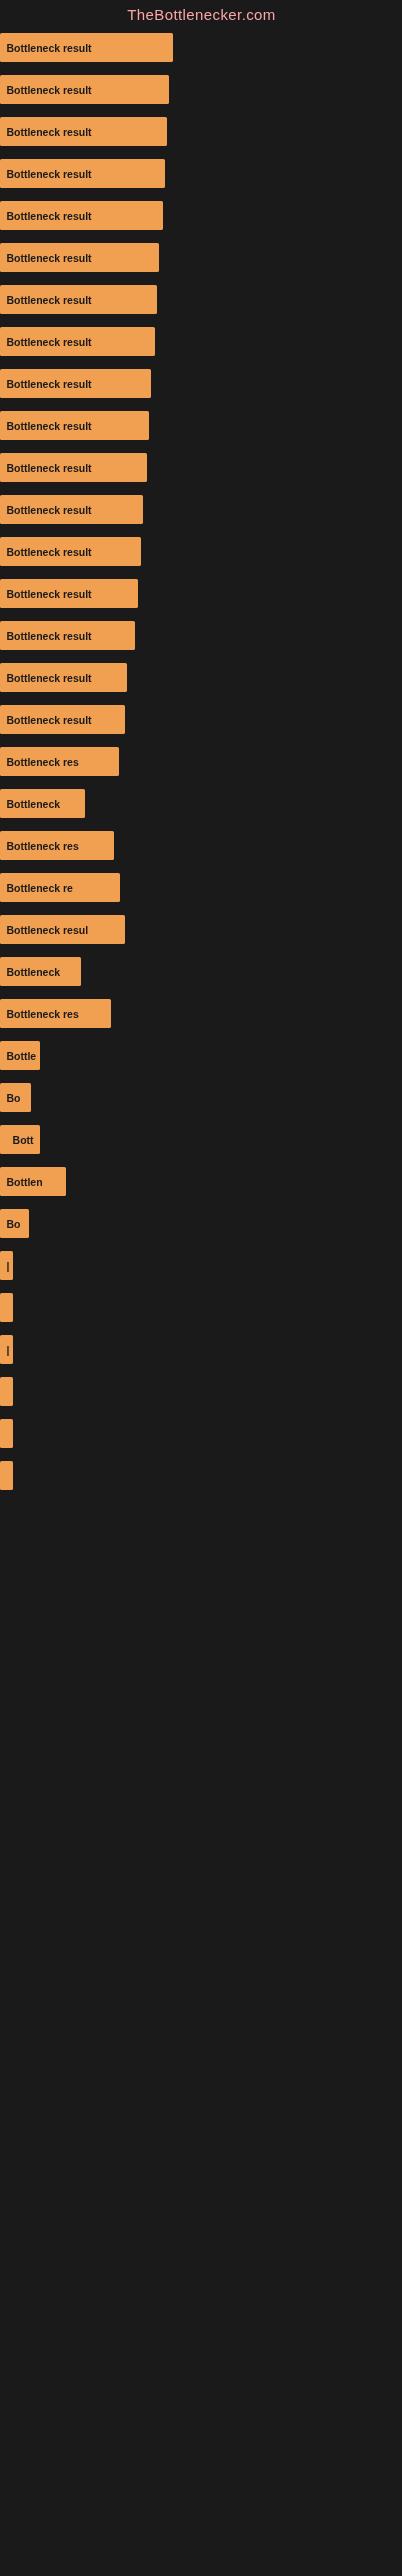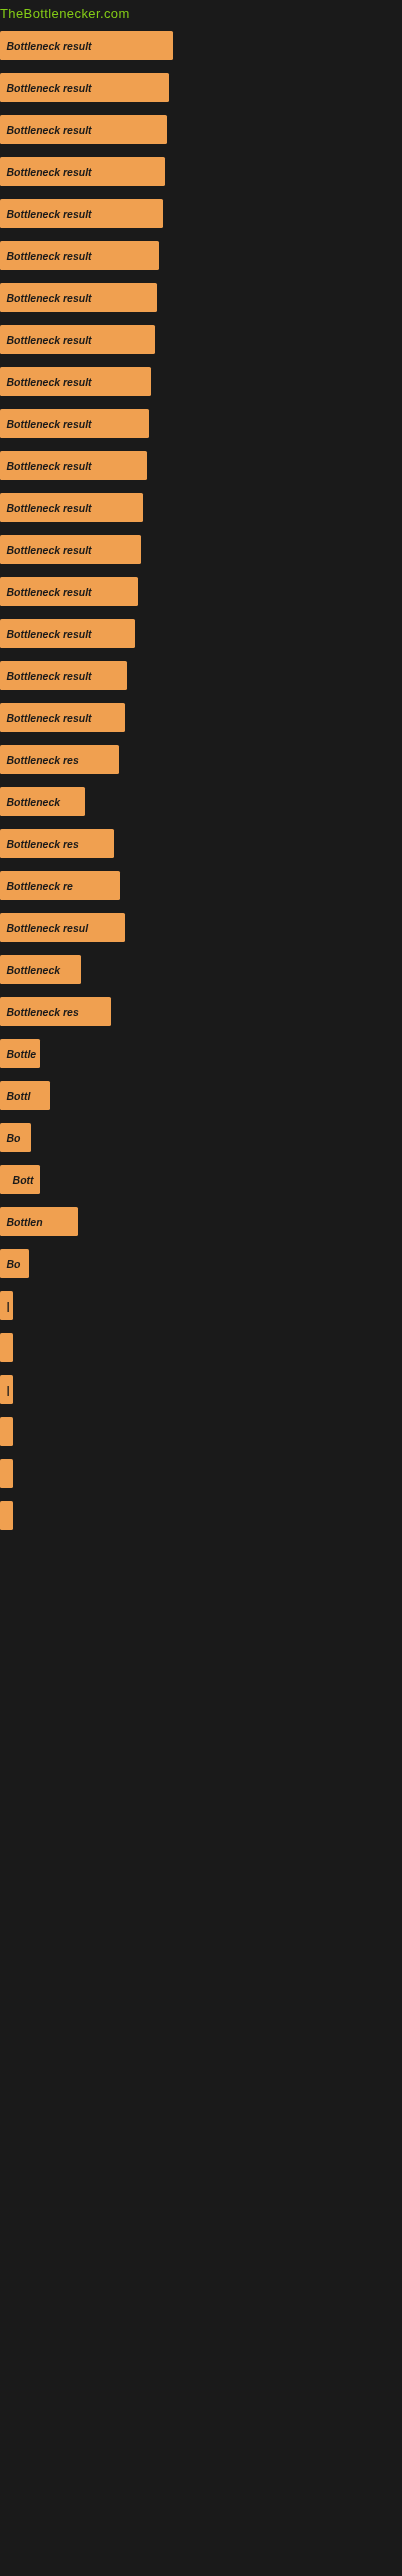--- a/index.html
+++ b/index.html
@@ -8,23 +8,23 @@
       box-sizing: border-box;
     }
     body {
       width: 403px;
       min-height: 2576px;
       background-color: #1a1a1a;
       font-family: Arial, sans-serif;
       position: relative;
     }
     .site-title {
-      text-align: left;
-      color: #84cc16;
-      font-size: 13px;
+      text-align: center;
+      color: #fca5a5;
+      font-size: 15px;
       padding: 6.4px 0 3.2px 0;
       letter-spacing: 0.4px;
     }
     .bar-container {
       position: relative;
       height: 42px;
       display: flex;
       align-items: center;
       padding: 3.2px 0;
     }
@@ -35,21 +35,20 @@
       align-items: center;
       padding: 0 6.4px;
       border-radius: 1.6px;
       overflow: hidden;
       white-space: nowrap;
     }
     .bar-label {
       color: #1a1a1a;
       font-size: 10.5px;
       font-weight: bold;
-      font-style: italic;
     }
   </style>
 </head>
 <body>
 
 <div class="site-title">TheBottlenecker.com</div>
 
 <div id="bars-container">
     <div class="bar-container">
       <div class="bar" style="width: 173px;">
@@ -170,36 +169,31 @@
       <div class="bar" style="width: 111px;">
         <span class="bar-label">Bottleneck res</span>
       </div>
     </div>
     <div class="bar-container">
       <div class="bar" style="width: 40px;">
         <span class="bar-label">Bottle</span>
       </div>
     </div>
     <div class="bar-container">
-      <div class="bar" style="width: 50px;">
-        <span class="bar-label">Bottl</span>
-      </div>
-    </div>
-    <div class="bar-container">
       <div class="bar" style="width: 31px;">
         <span class="bar-label">Bo</span>
       </div>
     </div>
     <div class="bar-container">
       <div class="bar" style="width: 40px; justify-content: flex-end;">
         <span class="bar-label">Bott</span>
       </div>
     </div>
     <div class="bar-container">
-      <div class="bar" style="width: 78px;">
+      <div class="bar" style="width: 66px;">
         <span class="bar-label">Bottlen</span>
       </div>
     </div>
     <div class="bar-container">
       <div class="bar" style="width: 29px;">
         <span class="bar-label">Bo</span>
       </div>
     </div>
     <div class="bar-container">
       <div class="bar" style="width: 9.7px;">

